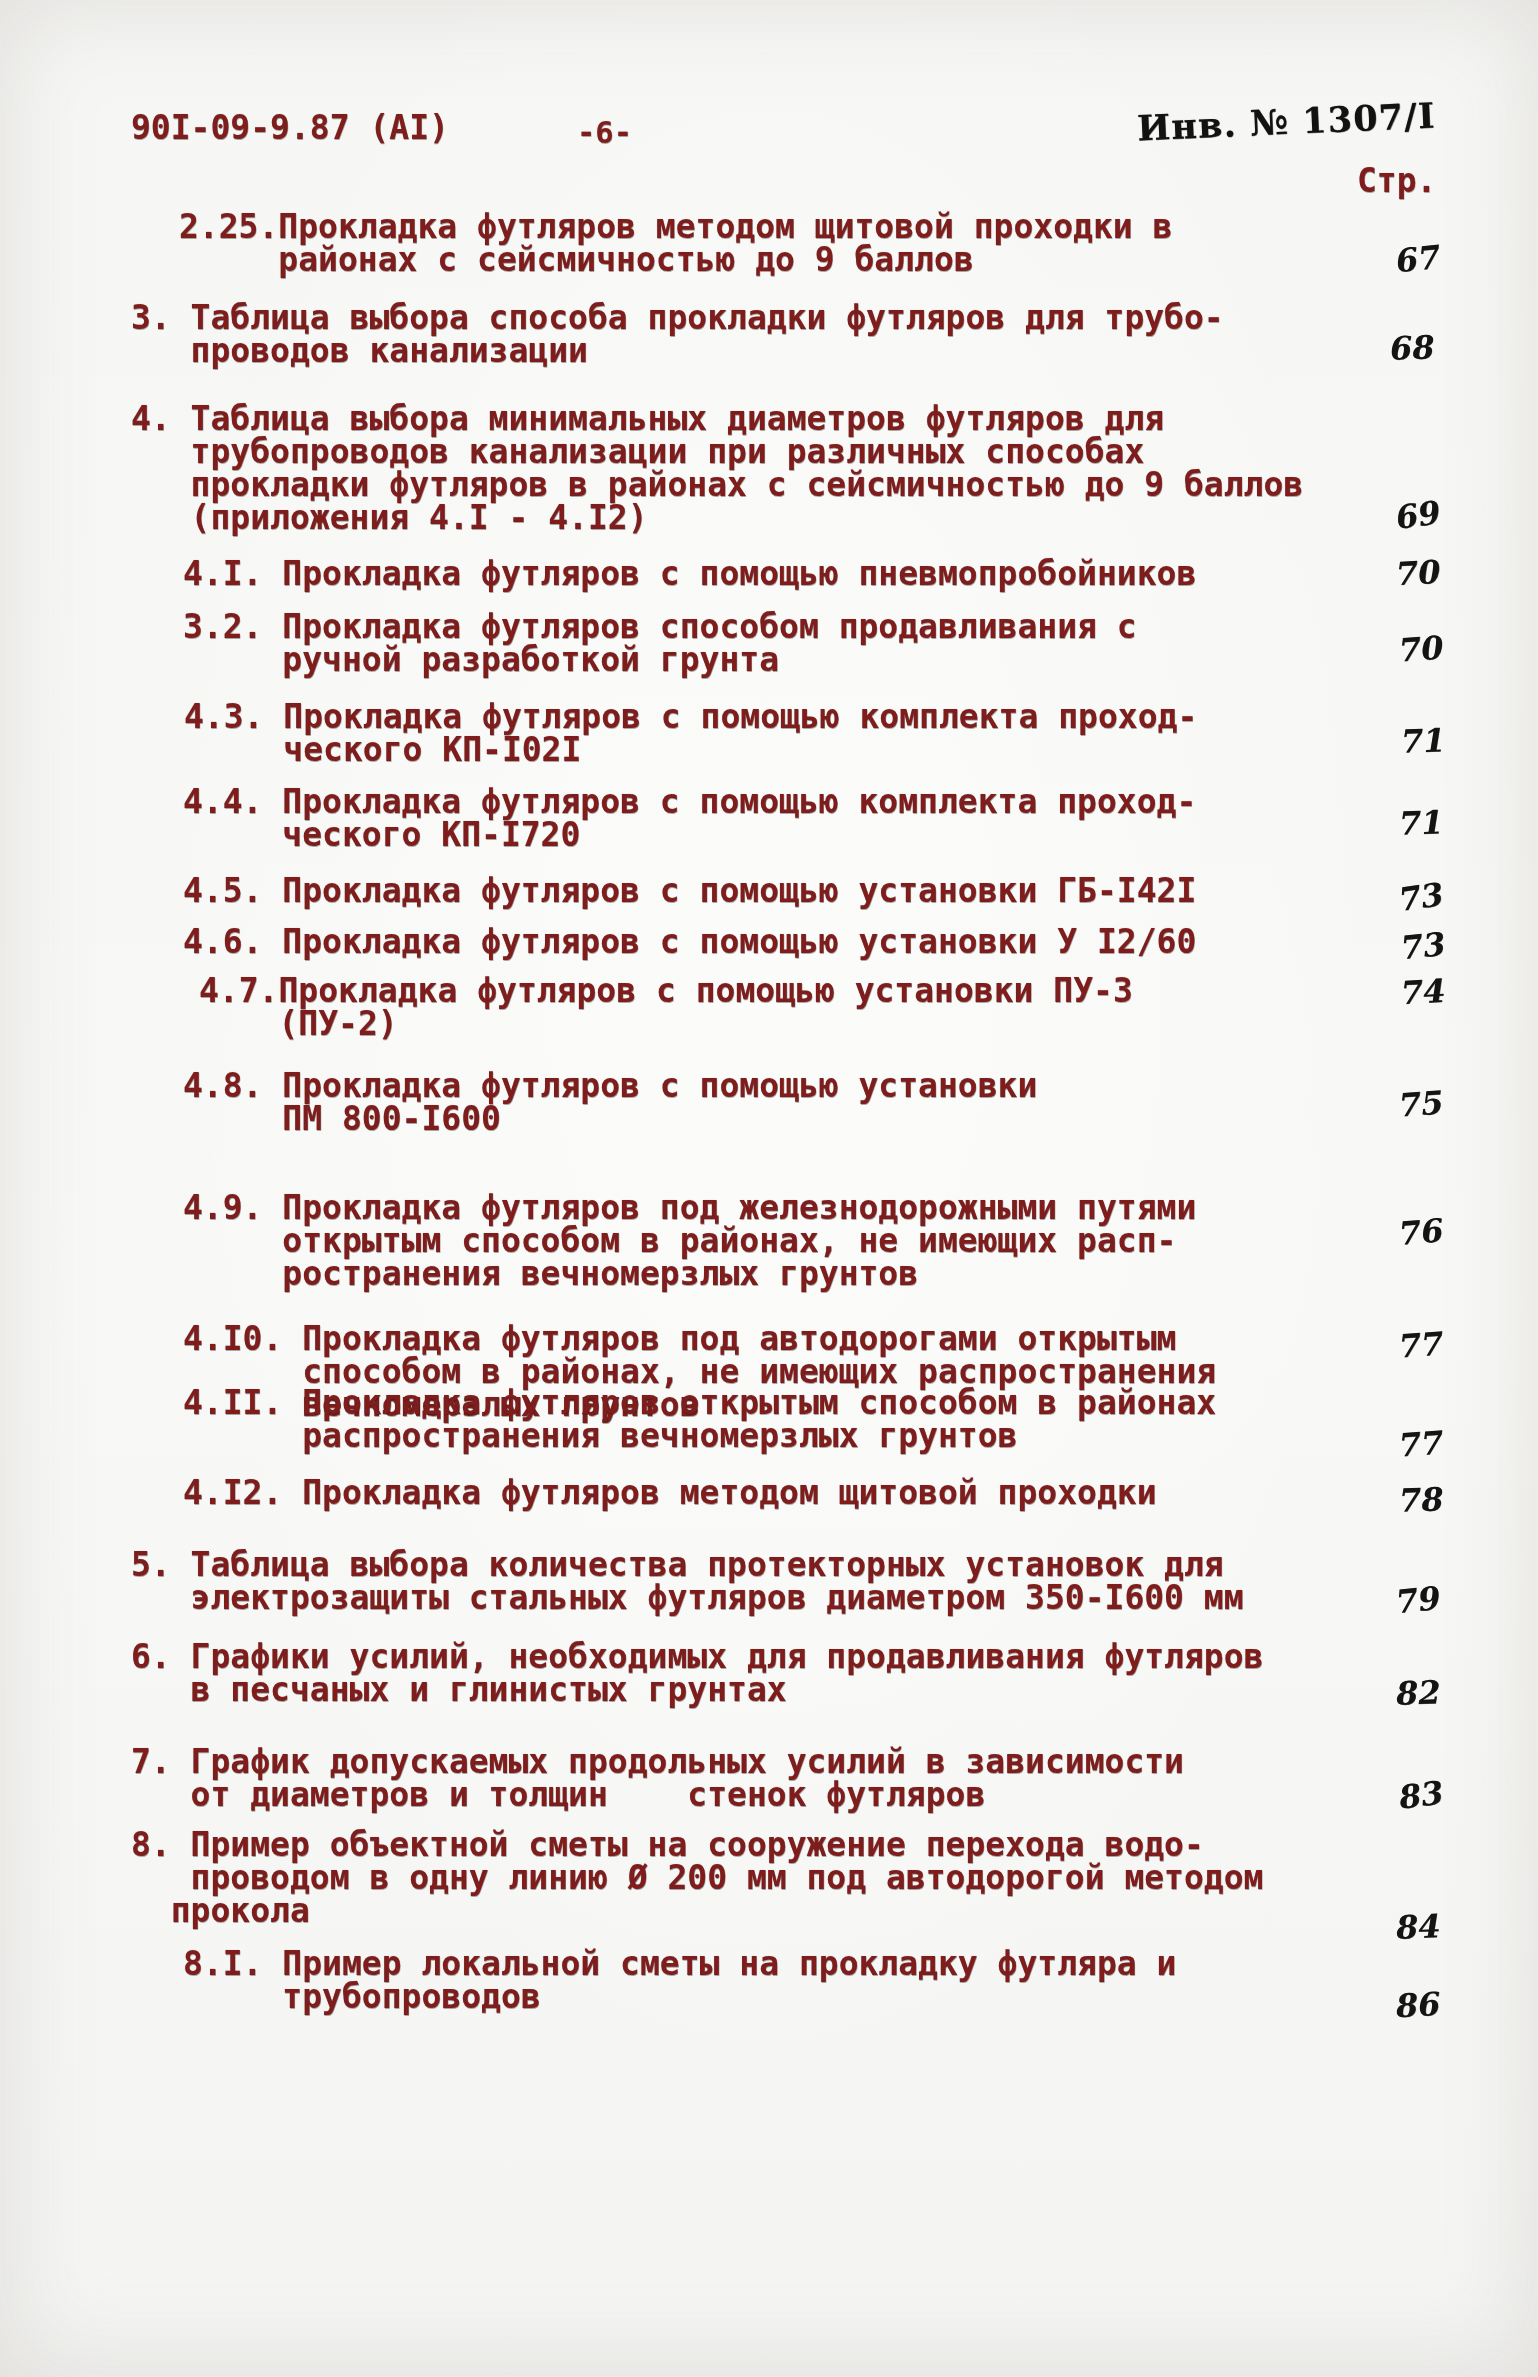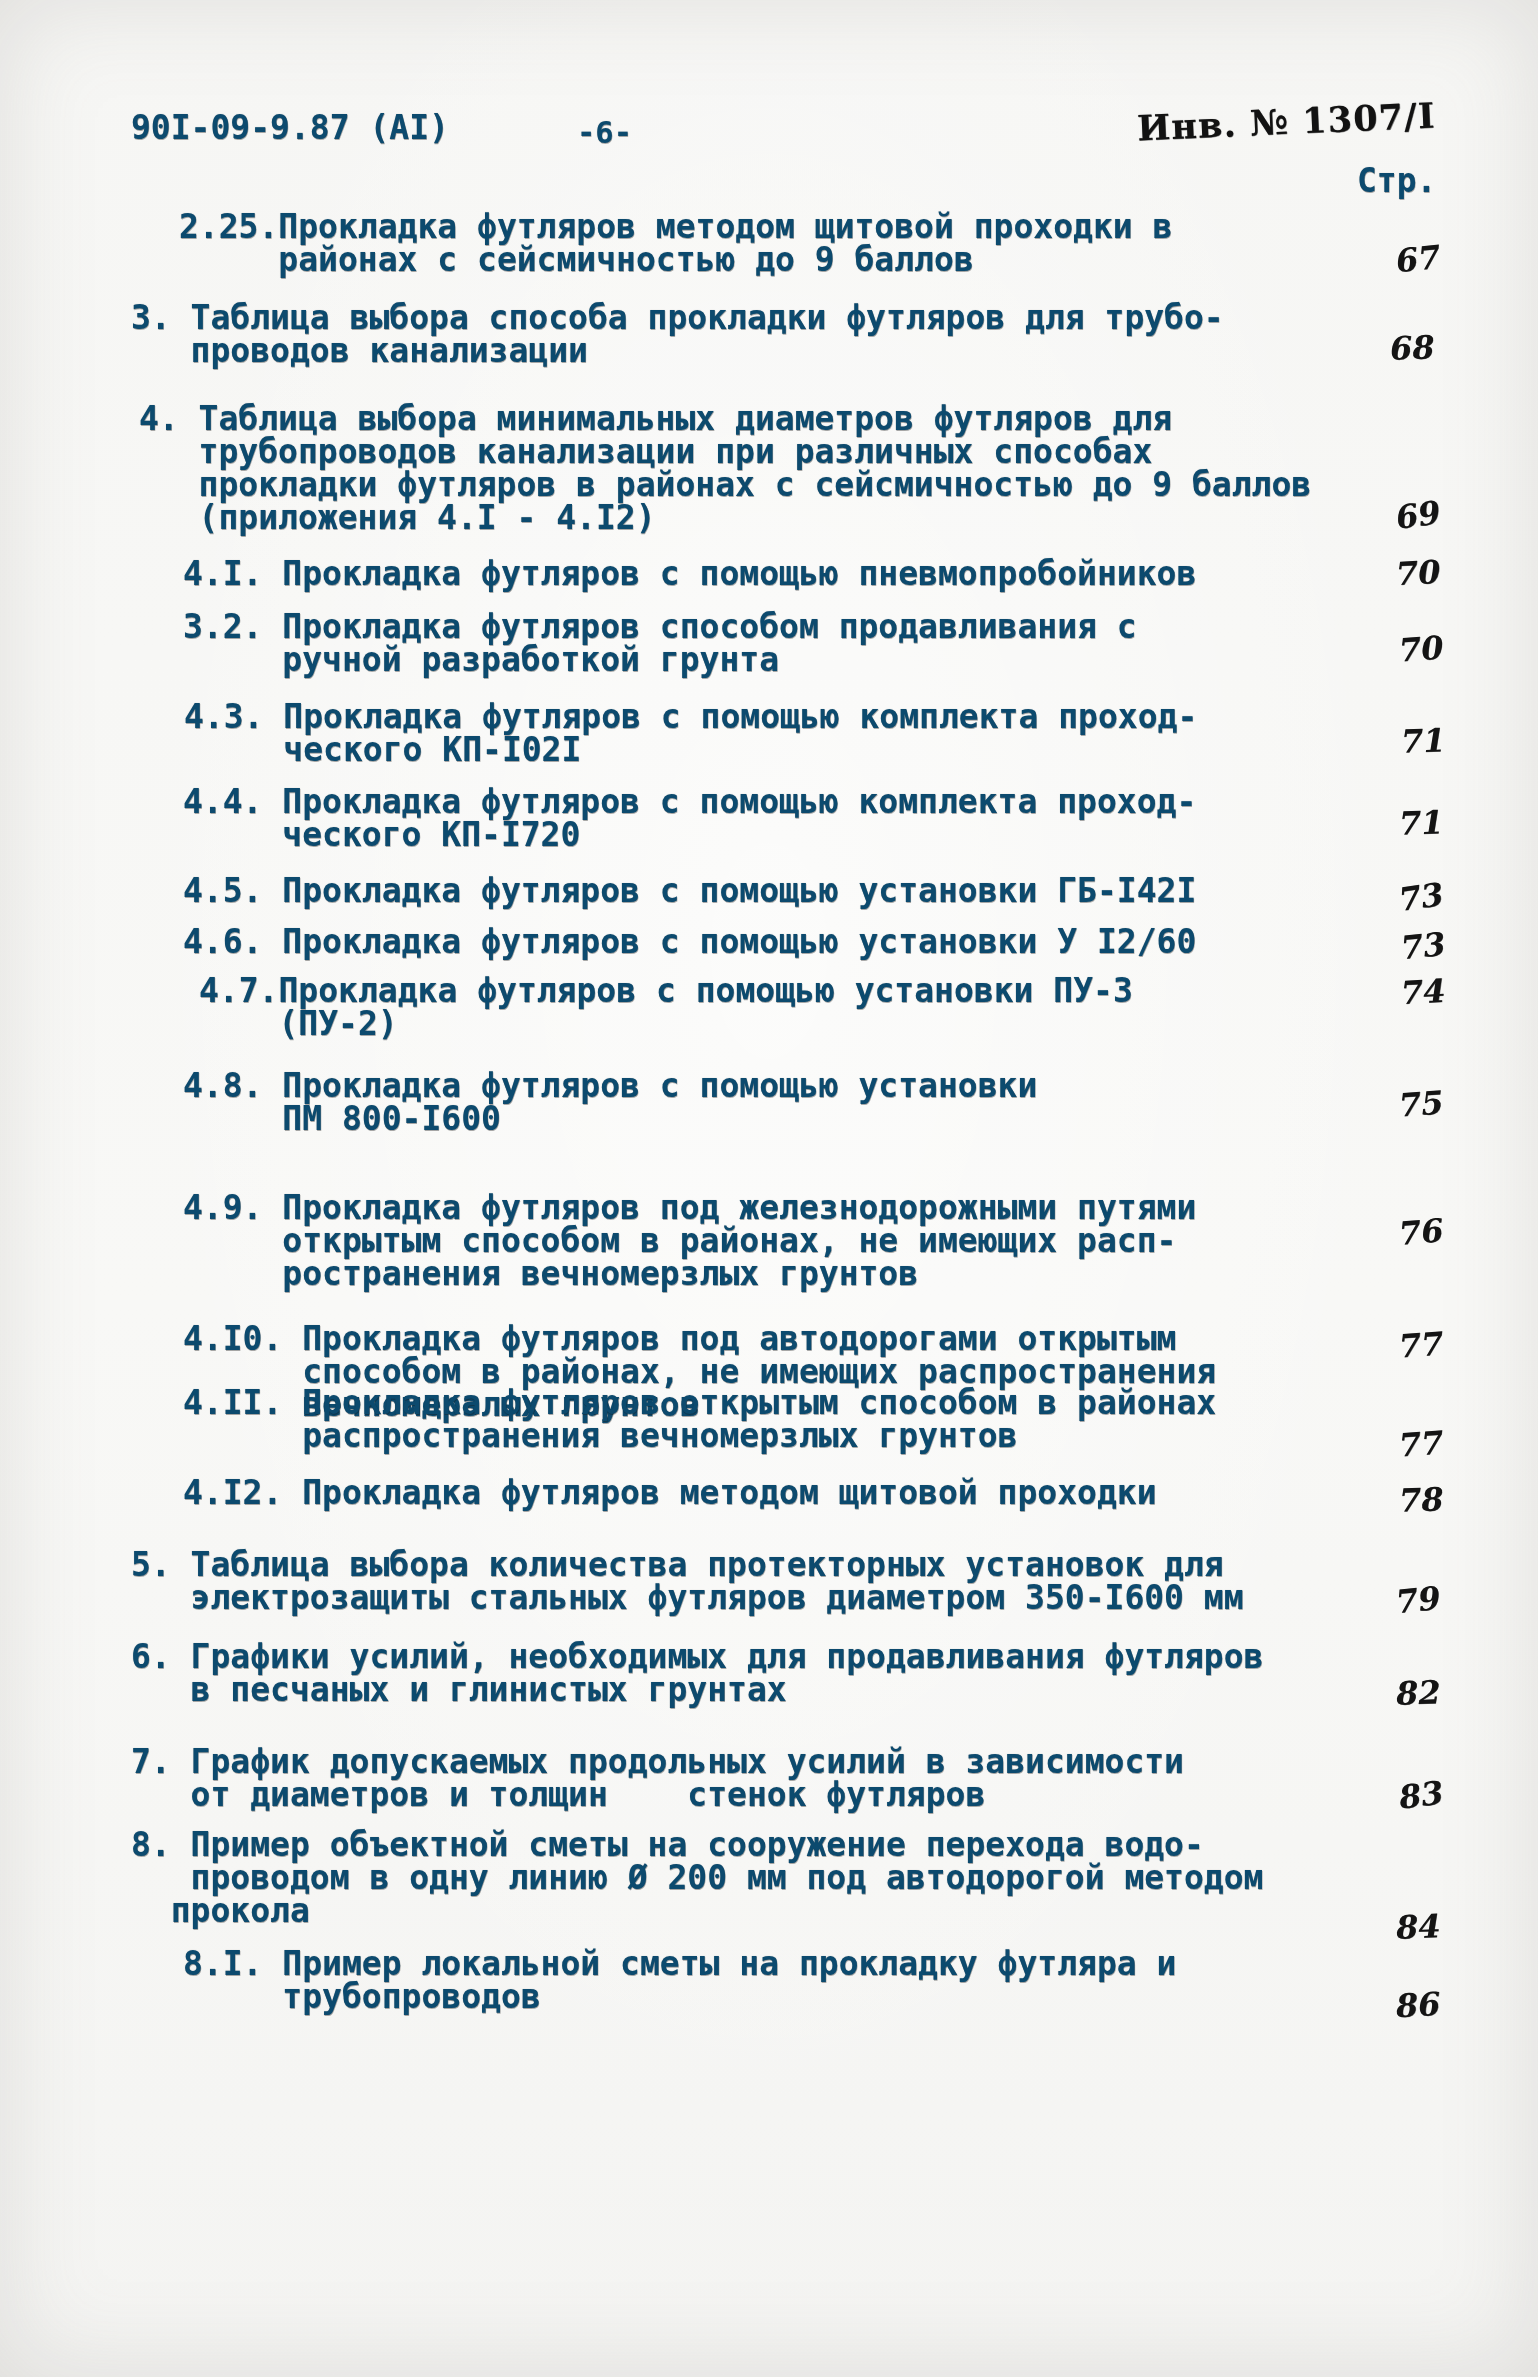--- a/index.html
+++ b/index.html
@@ -17,21 +17,21 @@
       linear-gradient(180deg,#f6f6f4 0%,#f8f8f6 55%,#f4f4f2 100%);
     box-shadow:inset 0 0 98px rgba(120,118,110,0.18);
   }
   .t{
     position:absolute;
     white-space:pre;
     font-family:"DejaVu Sans Mono", monospace;
     font-weight:bold;
     font-size:33px;
     line-height:33px;
-    color:#0c4a6e;
+    color:#7f1d1d;
     text-shadow:0.5px 0.5px 0 rgba(25,25,25,0.35), 0 0 1.1px rgba(25,25,25,0.25);
     letter-spacing:0;
   }
   .small{font-size:30.5px;}
   .stamp{
     position:absolute;
     font-family:"DejaVu Serif", serif;
     font-weight:bold;
     font-size:35px;
     color:#121212;
@@ -61,21 +61,21 @@
 <div class="t" style="left:1357px;top:164px;">Стр.</div>
 
 <div class="t" style="left:179px;top:210px;">2.25.Прокладка футляров методом щитовой проходки в
      районах с сейсмичностью до 9 баллов</div>
 <div class="pg" style="left:1396px;top:243px;transform:rotate(-6deg);">67</div>
 
 <div class="t" style="left:131px;top:301px;">3. Таблица выбора способа прокладки футляров для трубо-
    проводов канализации</div>
 <div class="pg" style="left:1390px;top:332px;transform:rotate(-2deg);">68</div>
 
-<div class="t" style="left:131px;top:402px;margin-left:8px;">4. Таблица выбора минимальных диаметров футляров для
+<div class="t" style="left:131px;top:402px;">4. Таблица выбора минимальных диаметров футляров для
    трубопроводов канализации при различных способах
    прокладки футляров в районах с сейсмичностью до 9 баллов
    (приложения 4.I - 4.I2)</div>
 <div class="pg" style="left:1396px;top:499px;transform:rotate(-8deg);">69</div>
 
 <div class="t" style="left:183px;top:557px;">4.I. Прокладка футляров с помощью пневмопробойников</div>
 <div class="pg" style="left:1396px;top:557px;transform:rotate(-3deg);">70</div>
 
 <div class="t" style="left:183px;top:610px;">3.2. Прокладка футляров способом продавливания с
      ручной разработкой грунта</div>

